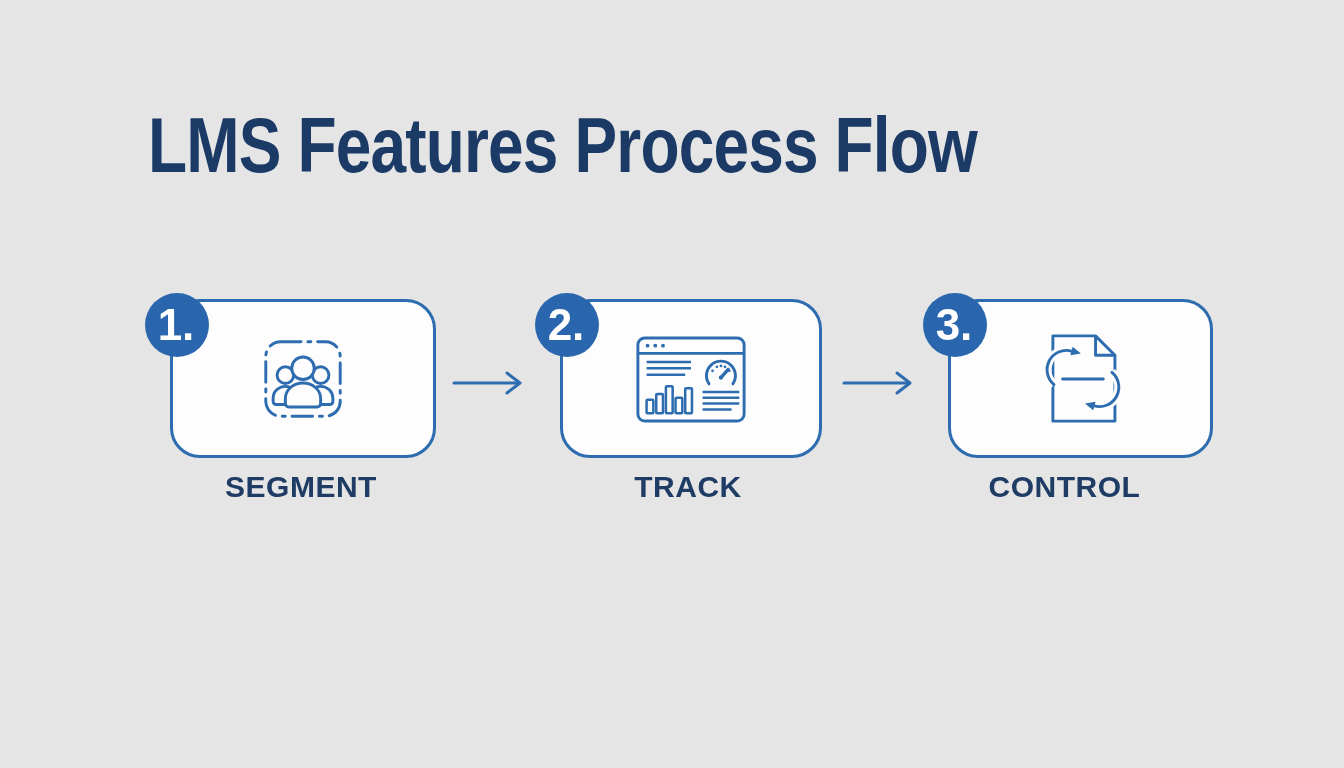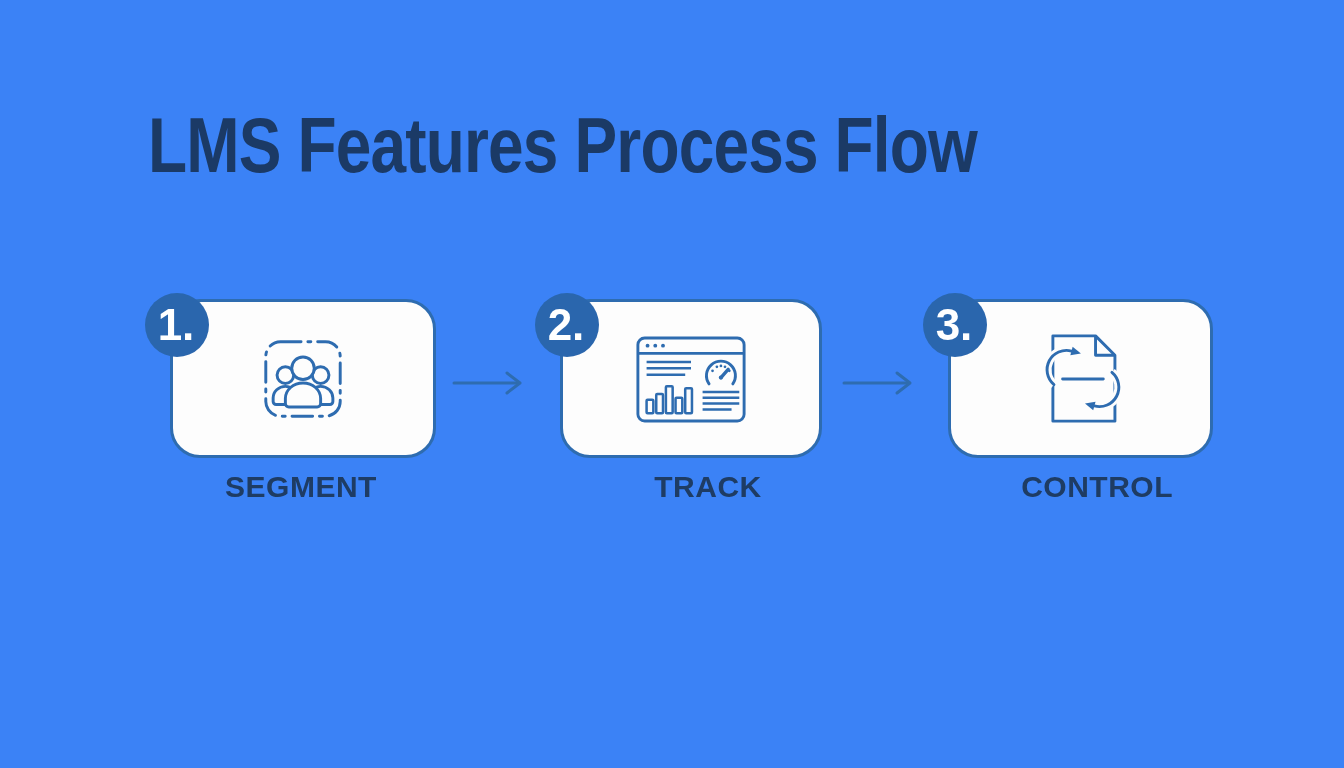--- a/index.html
+++ b/index.html
@@ -1,17 +1,17 @@
 <!DOCTYPE html>
 <html><head>
 <meta charset="utf-8">
 <style>
   html,body{margin:0;padding:0;background:#ffffff;}
   .stage{
-    position:relative;width:1344px;height:768px;background:#3b82f6;
+    position:relative;width:1344px;height:768px;background:#e5e5e5;
     font-family:"Liberation Sans",sans-serif;overflow:hidden;
   }
   .title{
     position:absolute;left:148px;top:106px;
     font-size:78px;font-weight:bold;color:#1b3a66;
     letter-spacing:-1px;white-space:nowrap;line-height:1;
     transform:scaleX(0.82);transform-origin:left top;
   }
   .card{
     position:absolute;top:299px;height:159px;box-sizing:border-box;
@@ -25,22 +25,22 @@
     position:absolute;left:-28px;top:-9px;width:64px;height:64px;
     border-radius:50%;background:#2a66ad;color:#ffffff;
     display:flex;align-items:center;justify-content:center;
     font-size:44px;font-weight:bold;line-height:1;padding-right:2px;box-sizing:border-box;
   }
   .label{
     position:absolute;top:472px;font-size:30px;font-weight:bold;
     color:#1e3c64;letter-spacing:0.5px;text-align:center;line-height:1;
   }
   .label1{left:168px;width:266px;}
-  .label2{left:577px;width:262px;}
-  .label3{left:908px;width:265px;text-align:right;}
+  .label2{left:557px;width:262px;}
+  .label3{left:932px;width:265px;}
   .arrow{position:absolute;top:370px;}
   .arrow1{left:452px;}
   .arrow2{left:842px;}
   svg{display:block;}
 </style>
 </head>
 <body>
 
 <div class="stage">
 

